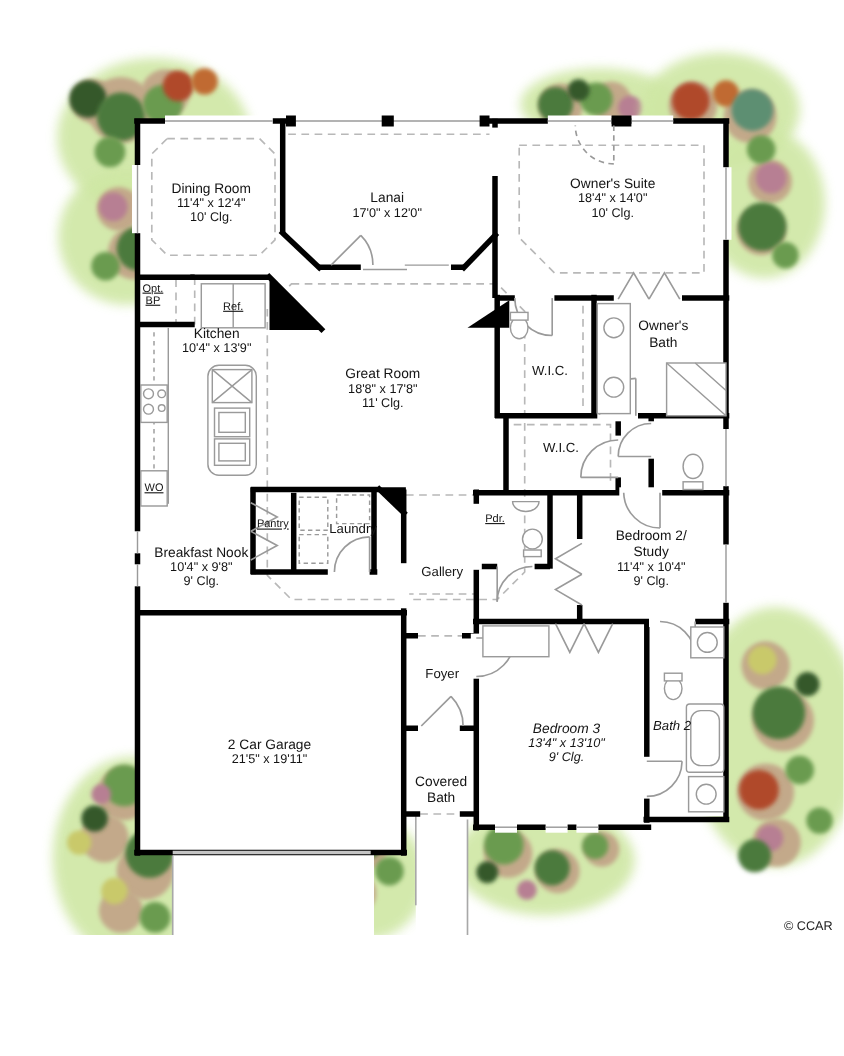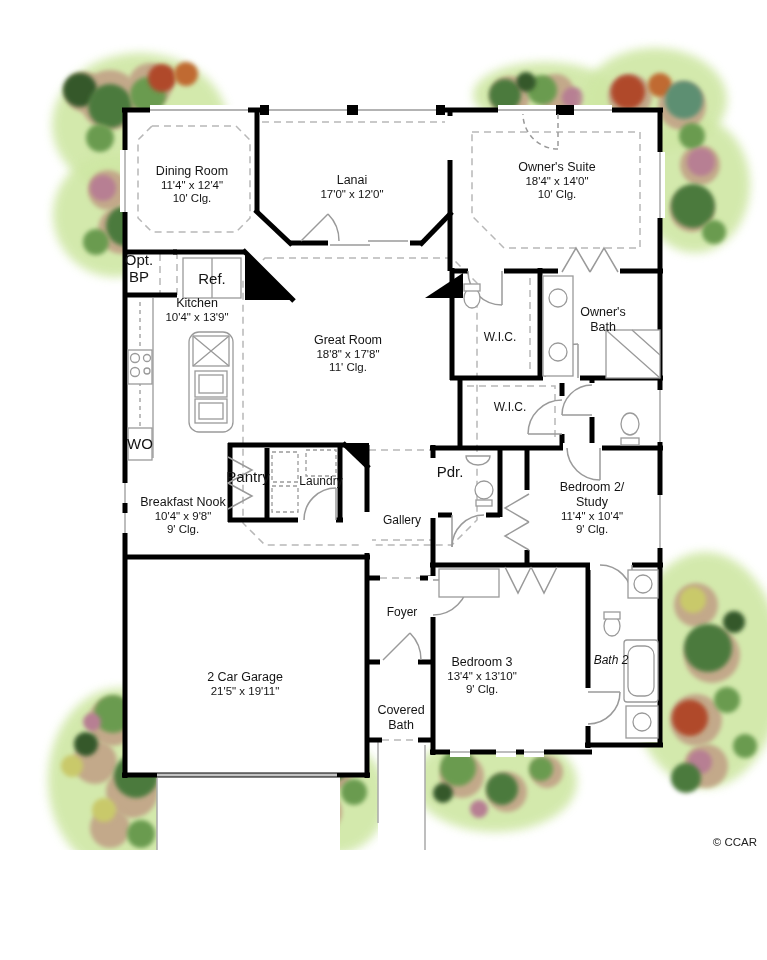--- a/index.html
+++ b/index.html
@@ -4,21 +4,21 @@
 <style>
   html,body{margin:0;padding:0;background:#fff;}
   .plan{position:relative;width:767px;height:850px;background:#ffffff;overflow:hidden;
         font-family:"Liberation Sans", sans-serif;color:#111;}
   .plan svg{position:absolute;left:0;top:0;}
   .lbl{position:absolute;transform:translate(-50%,-50%);text-align:center;white-space:nowrap;
        line-height:1.18;color:#141414;}
   .lbl .nm{font-size:12.5px;}
   .lbl .dm{font-size:11.5px;}
   .lbl.md{font-size:12px;}
-  .lbl.sm{font-size:15px;line-height:1.1;}
+  .lbl.sm{font-size:10px;line-height:1.1;text-decoration:underline;}
   .copyright{position:absolute;right:10px;bottom:2px;font-size:11.5px;color:#222;}
 </style>
 </head>
 <body>
 
 <div class="plan">
 <svg width="767" height="960" viewBox="0 0 767 960">
   <defs>
     <filter id="soft" x="-40%" y="-40%" width="180%" height="180%">
           <feGaussianBlur stdDeviation="5"></feGaussianBlur>
@@ -440,21 +440,21 @@
     <div class="dm">10'4" x 13'9"</div>
   </div>
   <div class="lbl" style="left:348px;top:354px;">
     <div class="nm">Great Room</div>
     <div class="dm">18'8" x 17'8"</div>
     <div class="dm">11' Clg.</div>
   </div>
   <div class="lbl md" style="left:500px;top:337px;">
     <div>W.I.C.</div>
   </div>
-  <div class="lbl" style="left:603px;top:320px;text-align:center;">
+  <div class="lbl" style="left:603px;top:304px;text-align:center;">
     <div class="nm">Owner's</div>
     <div class="nm">Bath</div>
   </div>
   <div class="lbl md" style="left:510px;top:407px;">
     <div>W.I.C.</div>
   </div>
   <div class="lbl sm" style="left:140px;top:444px;">
     <div>WO</div>
   </div>
   <div class="lbl sm" style="left:248px;top:477px;">
@@ -484,21 +484,21 @@
     <div>Foyer</div>
   </div>
   <div class="lbl" style="left:245px;top:684px;">
     <div class="nm">2 Car Garage</div>
     <div class="dm">21'5" x 19'11"</div>
   </div>
   <div class="lbl" style="left:401px;top:702px;margin-top:16px;">
     <div class="nm">Covered</div>
     <div class="nm">Bath</div>
   </div>
-  <div class="lbl" style="left:482px;top:676px;">
+  <div class="lbl" style="left:515px;top:676px;font-style:italic;">
     <div class="nm">Bedroom 3</div>
     <div class="dm">13'4" x 13'10"</div>
     <div class="dm">9' Clg.</div>
   </div>
   <div class="lbl md" style="left:611px;top:660px;font-style:italic;">
     <div>Bath 2</div>
   </div>
 
   <div class="copyright">© CCAR</div>
 </div>

